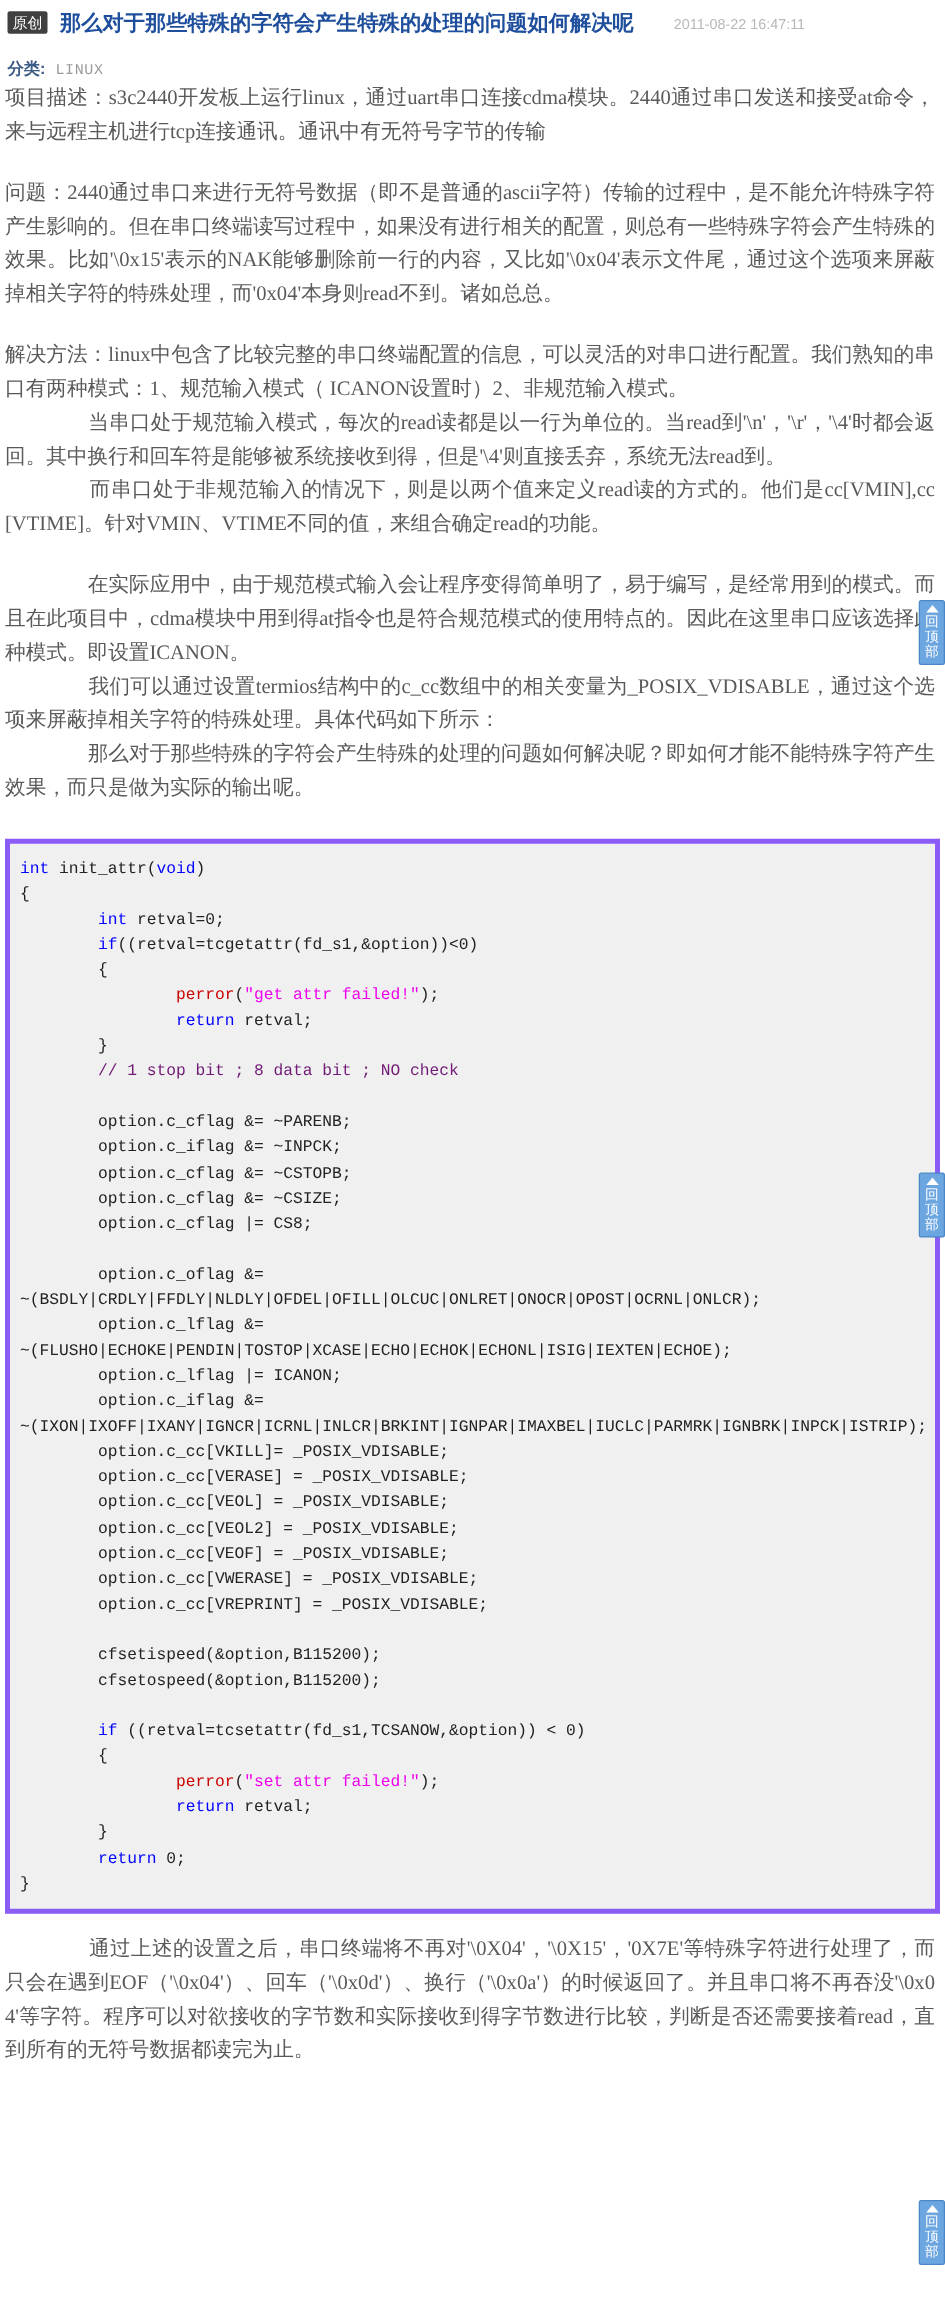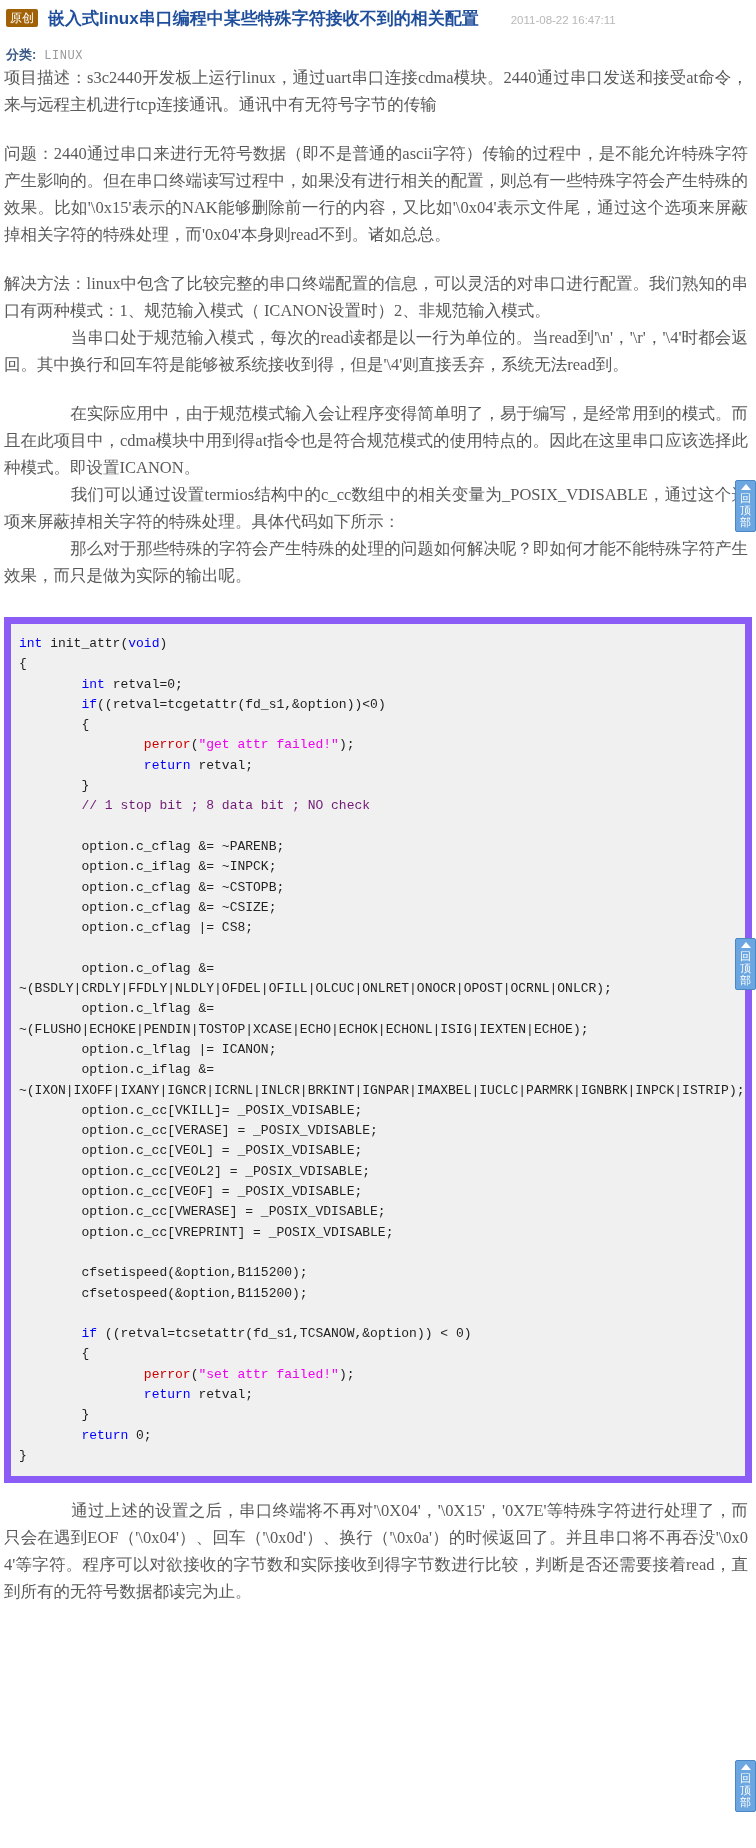--- a/index.html
+++ b/index.html
@@ -19,21 +19,21 @@
   
   .post-header {
     display: flex;
     align-items: center;
     padding: 6px 0 0 6px;
     height: 30px;
     box-sizing: border-box;
   }
   .orig-badge {
     display: inline-block;
-    background: #a16207;
+    background: #404040;
     color: #ffffff;
     font-family: "Liberation Sans", "DejaVu Sans", sans-serif;
     font-size: 12px;
     line-height: 16px;
     padding: 1px 4px;
     border-radius: 2px;
     margin-right: 10px;
     white-space: nowrap;
     letter-spacing: 0px;
   }
@@ -88,21 +88,21 @@
     text-align: justify;
     word-break: break-all;
   }
   .para + .para { margin-top: 0; }
   .para.spaced { margin-top: 22px; }
   .indent::before { content: "\3000\3000\3000\3000"; }
 
   
   .code-wrap {
     margin: 28px 4px 0 4px;
-    border: 7px solid #8b5cf6;
+    border: 4px solid #8b5cf6;
     background: #f0f0f0;
     padding: 10px 6px 10px 8px;
     box-sizing: border-box;
   }
   pre.code {
     margin: 0;
     font-family: "Liberation Mono", "DejaVu Sans Mono", monospace;
     font-size: 13px;
     line-height: 20.3px;
     color: #222222;
@@ -144,39 +144,40 @@
     letter-spacing: 0;
     font-size: 11px;
   }
   .to-top .vtext span { display: block; }
 </style>
 </head>
 <body>
 
 <div class="post-header">
   <span class="orig-badge">原创</span>
-  <span class="post-title">嵌入式linux串口编程中某些特殊字符接收不到的相关配置</span>
+  <span class="post-title">那么对于那些特殊的字符会产生特殊的处理的问题如何解决呢</span>
   <span class="post-time">2011-08-22 16:47:11</span>
 </div>
 
 <div class="category-row">
   <span class="category-label">分类:</span>
   <span class="category-value">LINUX</span>
 </div>
 
 <div class="article">
 
   <p class="para">项目描述：s3c2440开发板上运行linux，通过uart串口连接cdma模块。2440通过串口发送和接受at命令，来与远程主机进行tcp连接通讯。通讯中有无符号字节的传输</p>
 
   <p class="para spaced">问题：2440通过串口来进行无符号数据（即不是普通的ascii字符）传输的过程中，是不能允许特殊字符产生影响的。但在串口终端读写过程中，如果没有进行相关的配置，则总有一些特殊字符会产生特殊的效果。比如'\0x15'表示的NAK能够删除前一行的内容，又比如'\0x04'表示文件尾，通过这个选项来屏蔽掉相关字符的特殊处理，而'0x04'本身则read不到。诸如总总。</p>
 
   <p class="para spaced">解决方法：linux中包含了比较完整的串口终端配置的信息，可以灵活的对串口进行配置。我们熟知的串口有两种模式：1、规范输入模式（ ICANON设置时）2、非规范输入模式。</p>
 
   <p class="para indent">当串口处于规范输入模式，每次的read读都是以一行为单位的。当read到'\n'，'\r'，'\4'时都会返回。其中换行和回车符是能够被系统接收到得，但是'\4'则直接丢弃，系统无法read到。</p>
 
+  <p class="para indent">而串口处于非规范输入的情况下，则是以两个值来定义read读的方式的。他们是cc[VMIN],cc[VTIME]。针对VMIN、VTIME不同的值，来组合确定read的功能。</p>
 
   <p class="para spaced indent">在实际应用中，由于规范模式输入会让程序变得简单明了，易于编写，是经常用到的模式。而且在此项目中，cdma模块中用到得at指令也是符合规范模式的使用特点的。因此在这里串口应该选择此种模式。即设置ICANON。</p>
 
   <p class="para indent">我们可以通过设置termios结构中的c_cc数组中的相关变量为_POSIX_VDISABLE，通过这个选项来屏蔽掉相关字符的特殊处理。具体代码如下所示：</p>
 
   <p class="para indent">那么对于那些特殊的字符会产生特殊的处理的问题如何解决呢？即如何才能不能特殊字符产生效果，而只是做为实际的输出呢。</p>
 
 </div>
 
 <div class="code-wrap">

